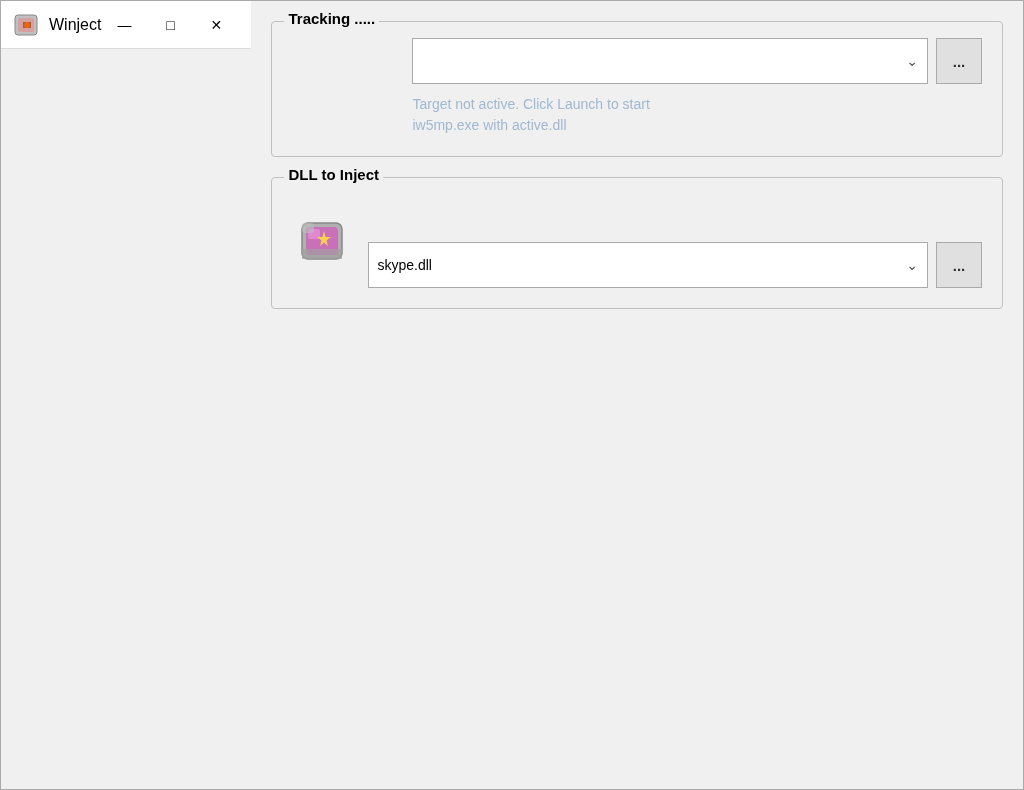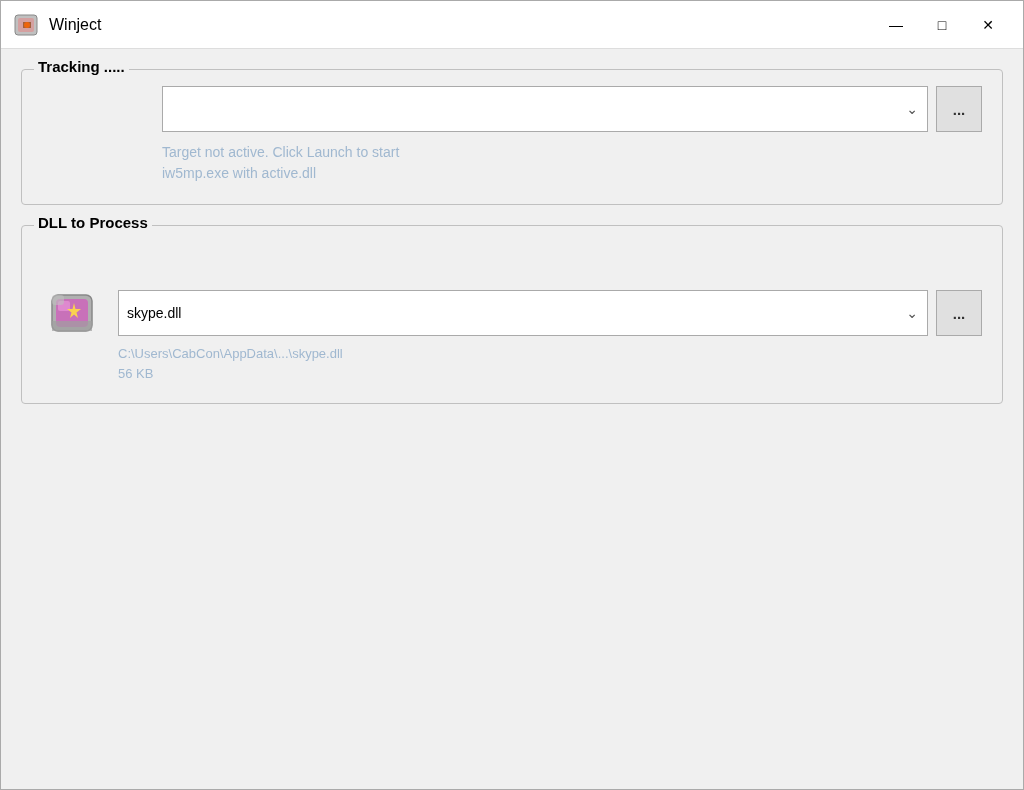--- a/index.html
+++ b/index.html
@@ -15,21 +15,21 @@
       height: 790px;
       overflow: hidden;
     }
 
     .window {
       width: 1024px;
       height: 790px;
       background: #f0f0f0;
       border: 1px solid #aaa;
       display: flex;
-      flex-direction: column;
+      flex-direction: row;
     }
 
     
     .title-bar {
       background: #ffffff;
       display: flex;
       align-items: center;
       padding: 8px 12px;
       height: 48px;
       border-bottom: 1px solid #ddd;
@@ -251,21 +251,21 @@
         </div>
         <button class="browse-btn">...</button>
       </div>
       <div class="status-text">
         <span style="white-space: pre-line;">Target not active. Click Launch to start
 iw5mp.exe with active.dll</span>
       </div>
     </div>
 
     <div class="group-box dll-section">
-      <span class="group-box-title">DLL to Process</span>
+      <span class="group-box-title">DLL to Inject</span>
       <div class="dll-row">
 
         <div class="dll-icon">
           <svg width="64" height="64" viewBox="0 0 64 64" xmlns="http://www.w3.org/2000/svg">
 
             <rect x="10" y="14" width="40" height="36" rx="6" fill="#b0b0b0" stroke="#888" stroke-width="1.5"></rect>
 
             <rect x="14" y="18" width="32" height="28" rx="4" fill="#cc66bb" opacity="0.85"></rect>
 
             <rect x="16" y="20" width="12" height="10" rx="2" fill="#ee99dd" opacity="0.6"></rect>
@@ -281,22 +281,18 @@
         <div class="dll-info">
           <div style="display:flex; align-items:center; gap:8px;">
             <div class="dropdown-wrapper">
               <select class="dropdown-select">
                 <option value="skype.dll">skype.dll</option>
               </select>
               <span class="dropdown-chevron">⌄</span>
             </div>
             <button class="browse-btn">...</button>
           </div>
-          <div class="dll-path-text">
-            <span style="white-space: pre-line;">C:\Users\CabCon\AppData\...\skype.dll
-56 KB</span>
-          </div>
         </div>
       </div>
     </div>
 
   </div>
 </div>
 
 </body></html>

